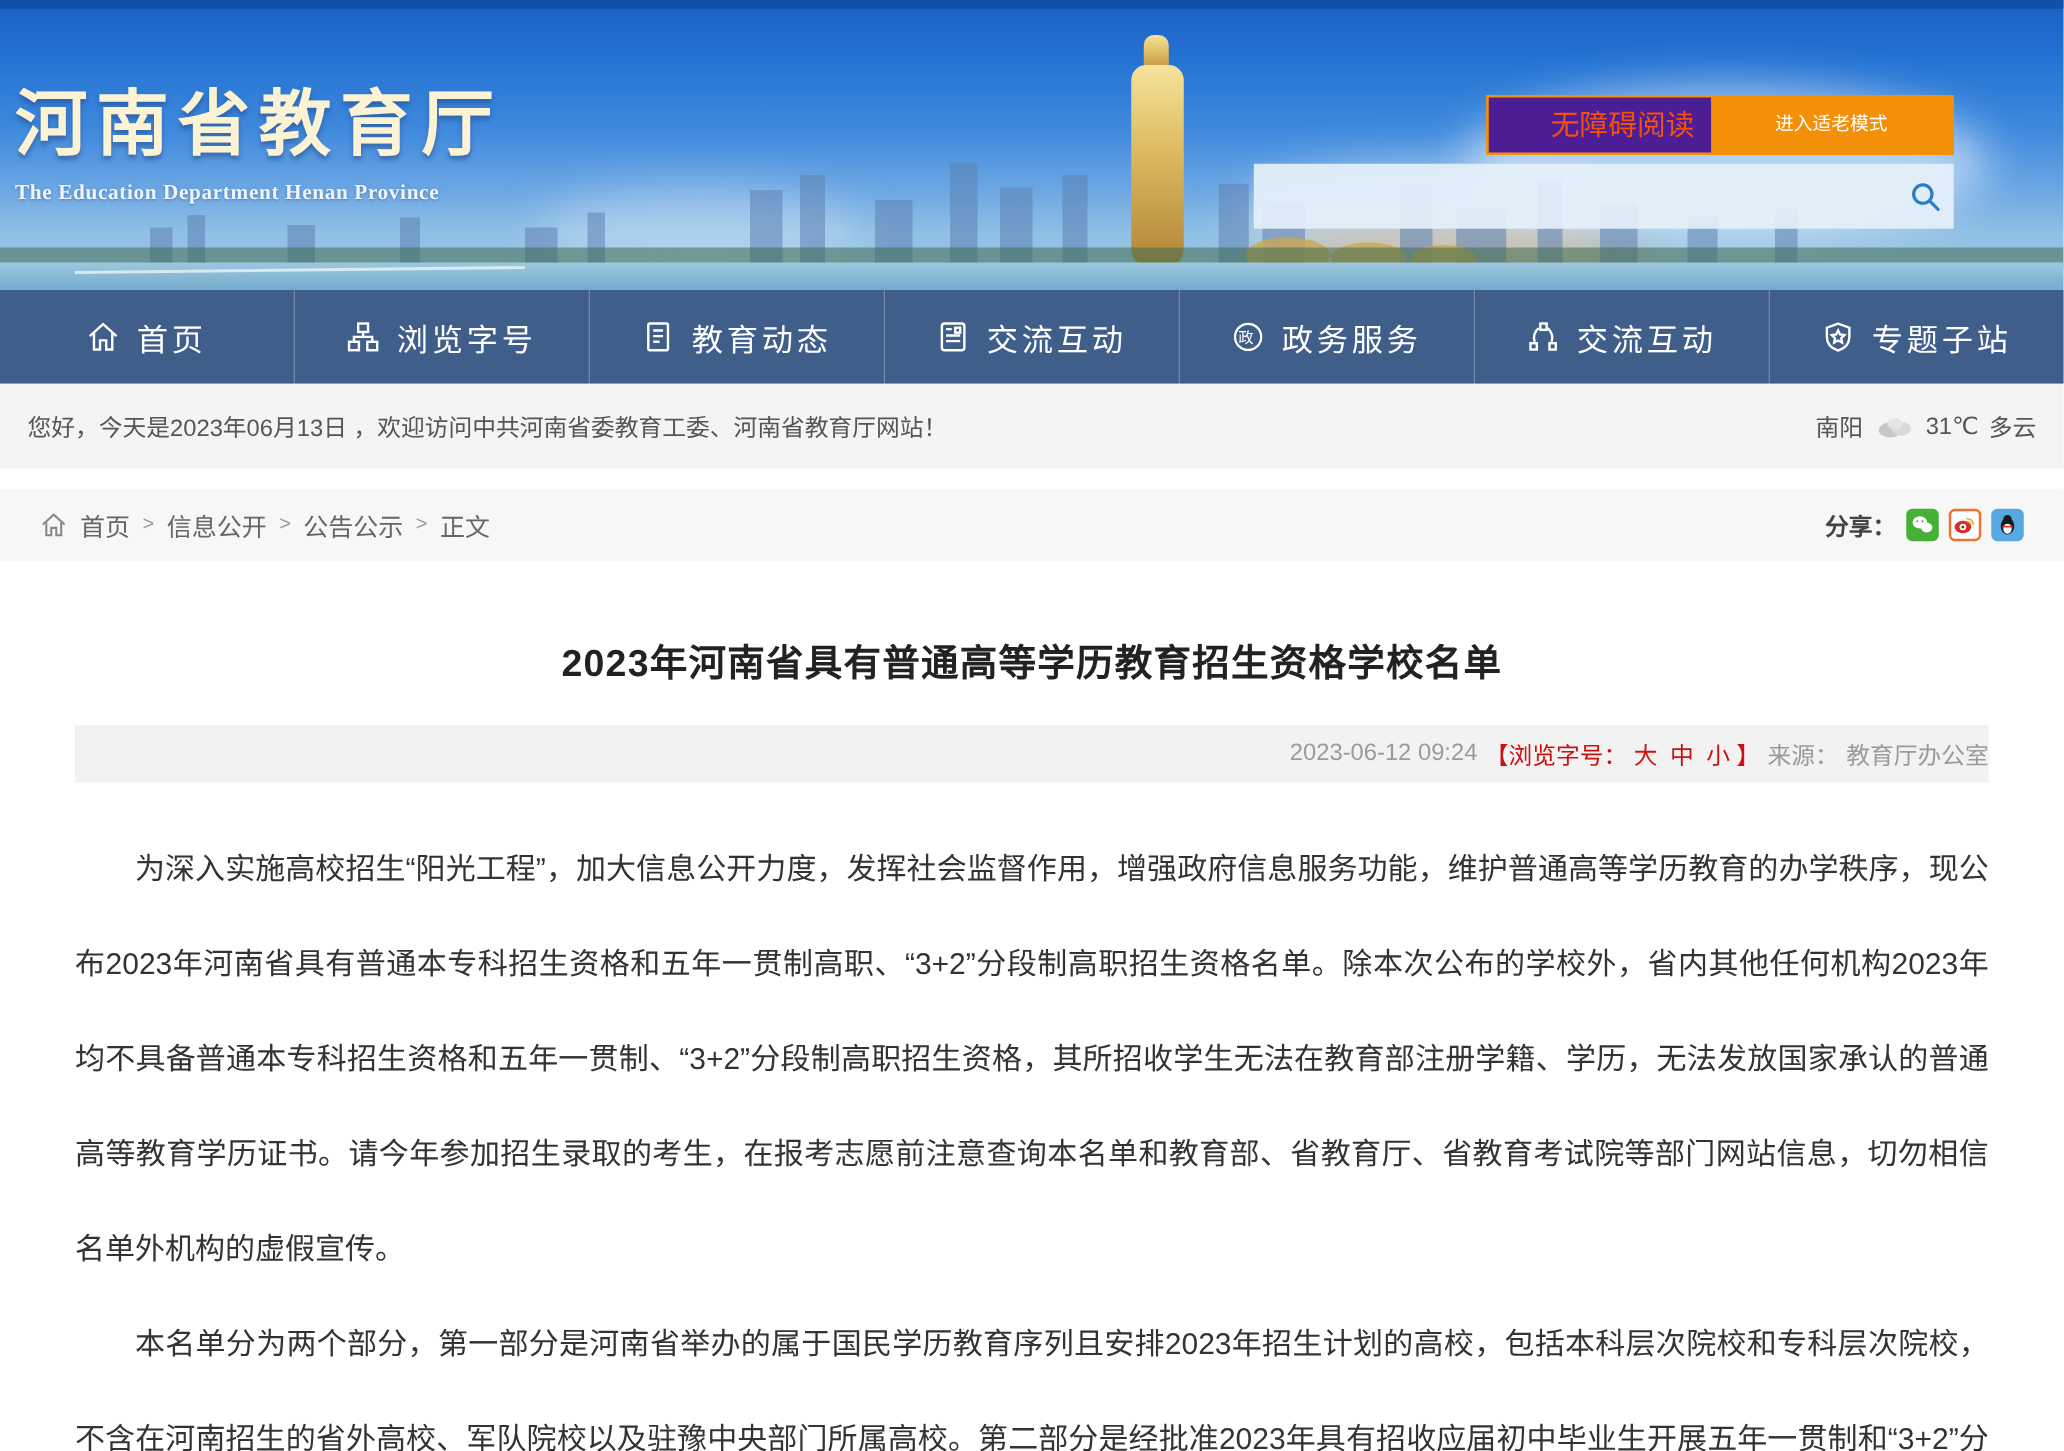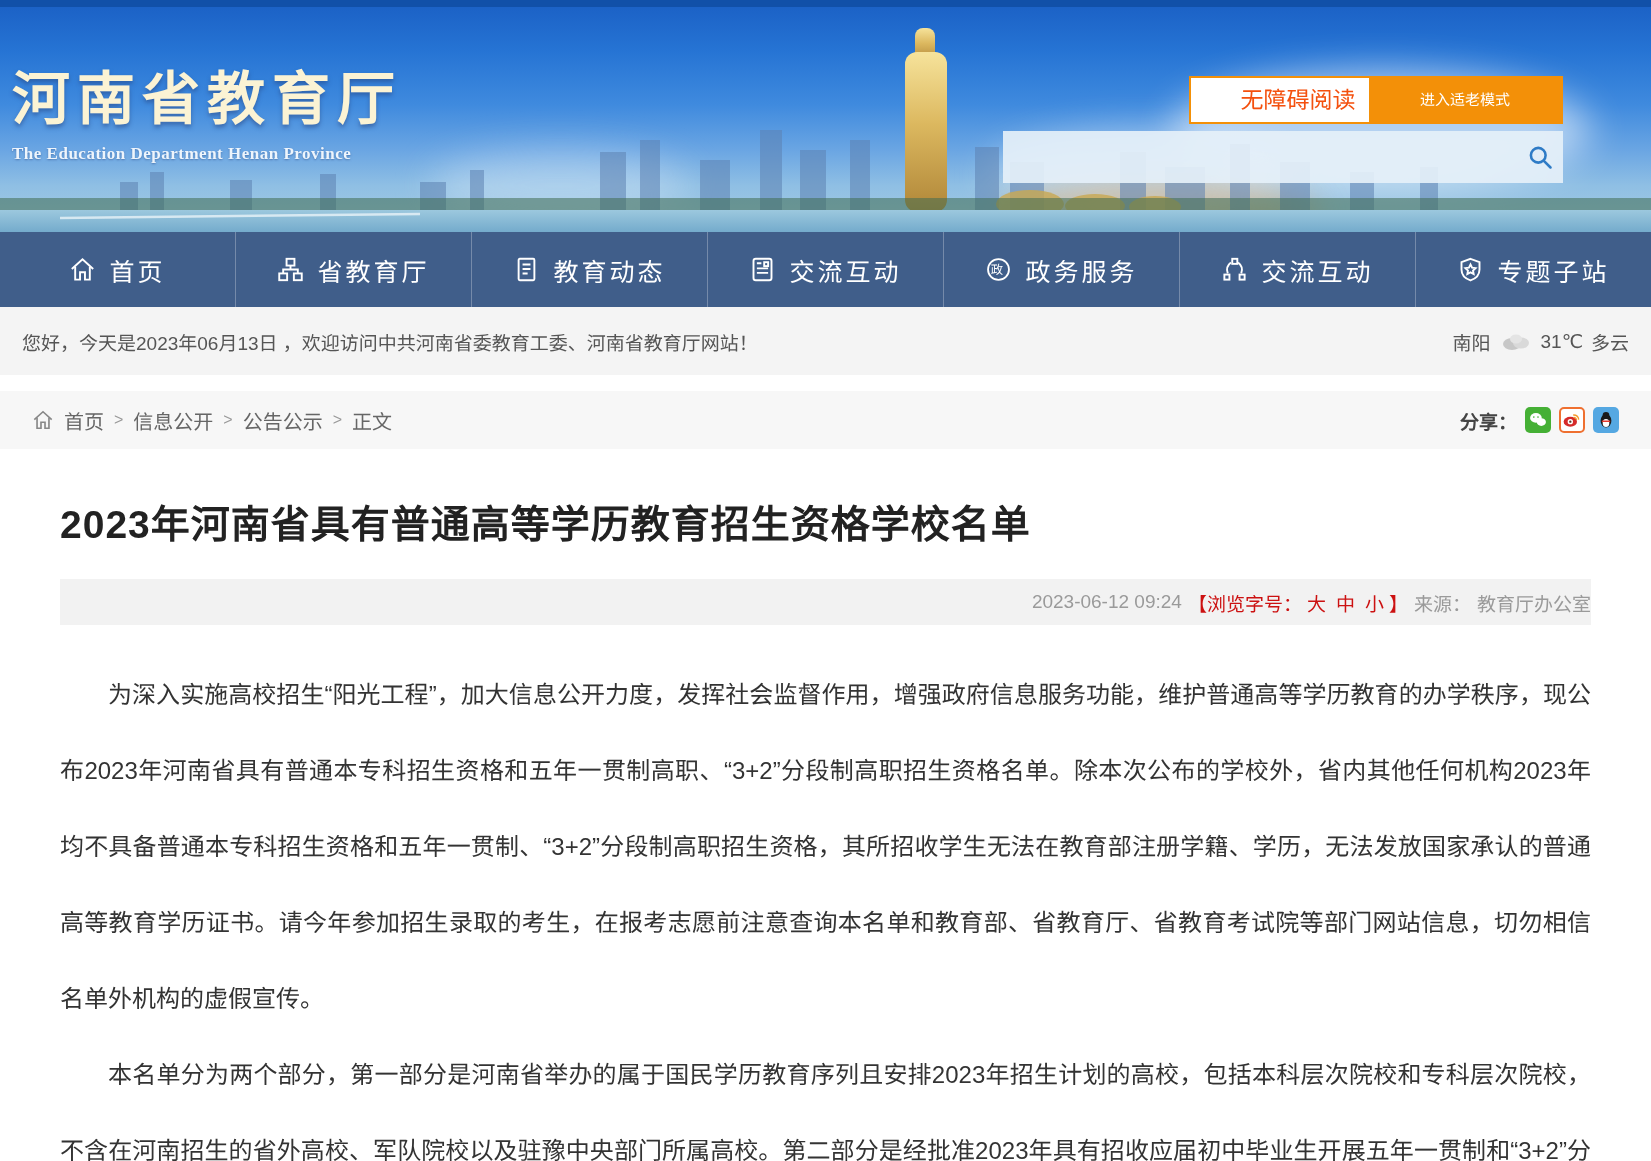--- a/index.html
+++ b/index.html
@@ -20,21 +20,21 @@
 
   .site-logo { position:absolute; left:12px; top:52px; z-index:5; cursor:pointer; }
   .site-logo .cn { font-size:58px; font-weight:bold; letter-spacing:7px; color:#fbf3d4;
     text-shadow:0 3px 4px rgba(40,70,130,.55); font-family:"Liberation Serif","DejaVu Serif",serif; }
   .site-logo .en { margin-top:8px; font-size:17px; font-weight:bold; color:#eef5fc; letter-spacing:.5px;
     text-shadow:0 1px 2px rgba(40,70,130,.5); font-family:"Liberation Serif","DejaVu Serif",serif; }
 
   .mode-buttons { position:absolute; top:76px; right:88px; display:flex; z-index:6;
     border:2px solid #f39008; background:#f39008; }
   .btn-accessibility { display:block; width:178px; height:44px; line-height:44px; text-align:center;
-    background:#ffffff; color:#f4500e; font-size:23px; text-decoration:none;padding-left:36px; }
+    background:#4c1d95; color:#f4500e; font-size:23px; text-decoration:none;padding-left:36px; }
   .btn-elder { display:block; width:192px; height:44px; line-height:44px; text-align:center;
     background:#f39008; color:#fff; font-size:15px; text-decoration:none; }
 
   .search-bar { position:absolute; top:131px; right:88px; width:560px; height:52px; z-index:6;
     background:rgba(229,240,249,.92); display:flex; align-items:center; }
   .search-input { flex:1; height:100%; border:none; outline:none; background:transparent;
     font-size:20px; padding:0 14px; color:#335; }
   .search-btn { width:46px; height:100%; border:none; background:transparent; cursor:pointer;
     display:flex; align-items:center; justify-content:center; }
 
@@ -62,21 +62,21 @@
   .share { display:flex; align-items:center; gap:8px; }
   .share-label { font-size:19px; font-weight:bold; color:#444; }
   .share-icon { width:26px; height:26px; border-radius:5px; display:flex; align-items:center;
     justify-content:center; cursor:pointer; }
   .share-icon.wechat { background:#45b035; }
   .share-icon.weibo { background:#fff; border:2px solid #ef7030; }
   .share-icon.qq { background:#55a8e2; }
 
   
   .article { padding:0 60px; }
-  .article-title { margin-top:44px; text-align:left; font-size:39px; font-weight:bold;
+  .article-title { margin-top:57px; text-align:center; font-size:30px; font-weight:bold;
     color:#222; letter-spacing:1px; }
   .meta-bar { margin-top:30px; height:46px; background:#f2f2f2; display:flex;
     align-items:center; justify-content:flex-end; font-size:19px; color:#9a9a9a; }
   .meta-bar .red { color:#cc1111; }
   .meta-size-link { color:#cc1111; text-decoration:none; margin:0 5px; }
   .meta-seg { margin:0 6px; }
   .article-body { margin-top:32px; }
   .article-body p { font-size:24px; color:#333; line-height:76px; text-align:justify;
     text-indent:2em; }
   .article-date { font-size:24px; color:#333; line-height:58px; text-align:right; margin-top:4px; }
@@ -166,21 +166,21 @@
     </svg>
     <span>首页</span>
   </a>
   <a class="nav-item">
     <svg width="27" height="27" viewBox="0 0 24 24" fill="none" stroke="#fff" stroke-width="1.7">
       <rect x="8.5" y="2.5" width="7" height="6"></rect>
         <rect x="2" y="15.5" width="7" height="6"></rect>
         <rect x="15" y="15.5" width="7" height="6"></rect>
       <path d="M12 8.5 V12 M5.5 15.5 V12 H18.5 V15.5"></path>
     </svg>
-    <span>省教育厅</span>
+    <span>浏览字号</span>
   </a>
   <a class="nav-item">
     <svg width="27" height="27" viewBox="0 0 24 24" fill="none" stroke="#fff" stroke-width="1.7">
       <rect x="5" y="2.5" width="14" height="19" rx="1"></rect>
         <path d="M8.5 7.5 H15.5 M8.5 11.5 H15.5 M8.5 15.5 H13"></path>
     </svg>
     <span>教育动态</span>
   </a>
   <a class="nav-item">
     <svg width="27" height="27" viewBox="0 0 24 24" fill="none" stroke="#fff" stroke-width="1.7">

